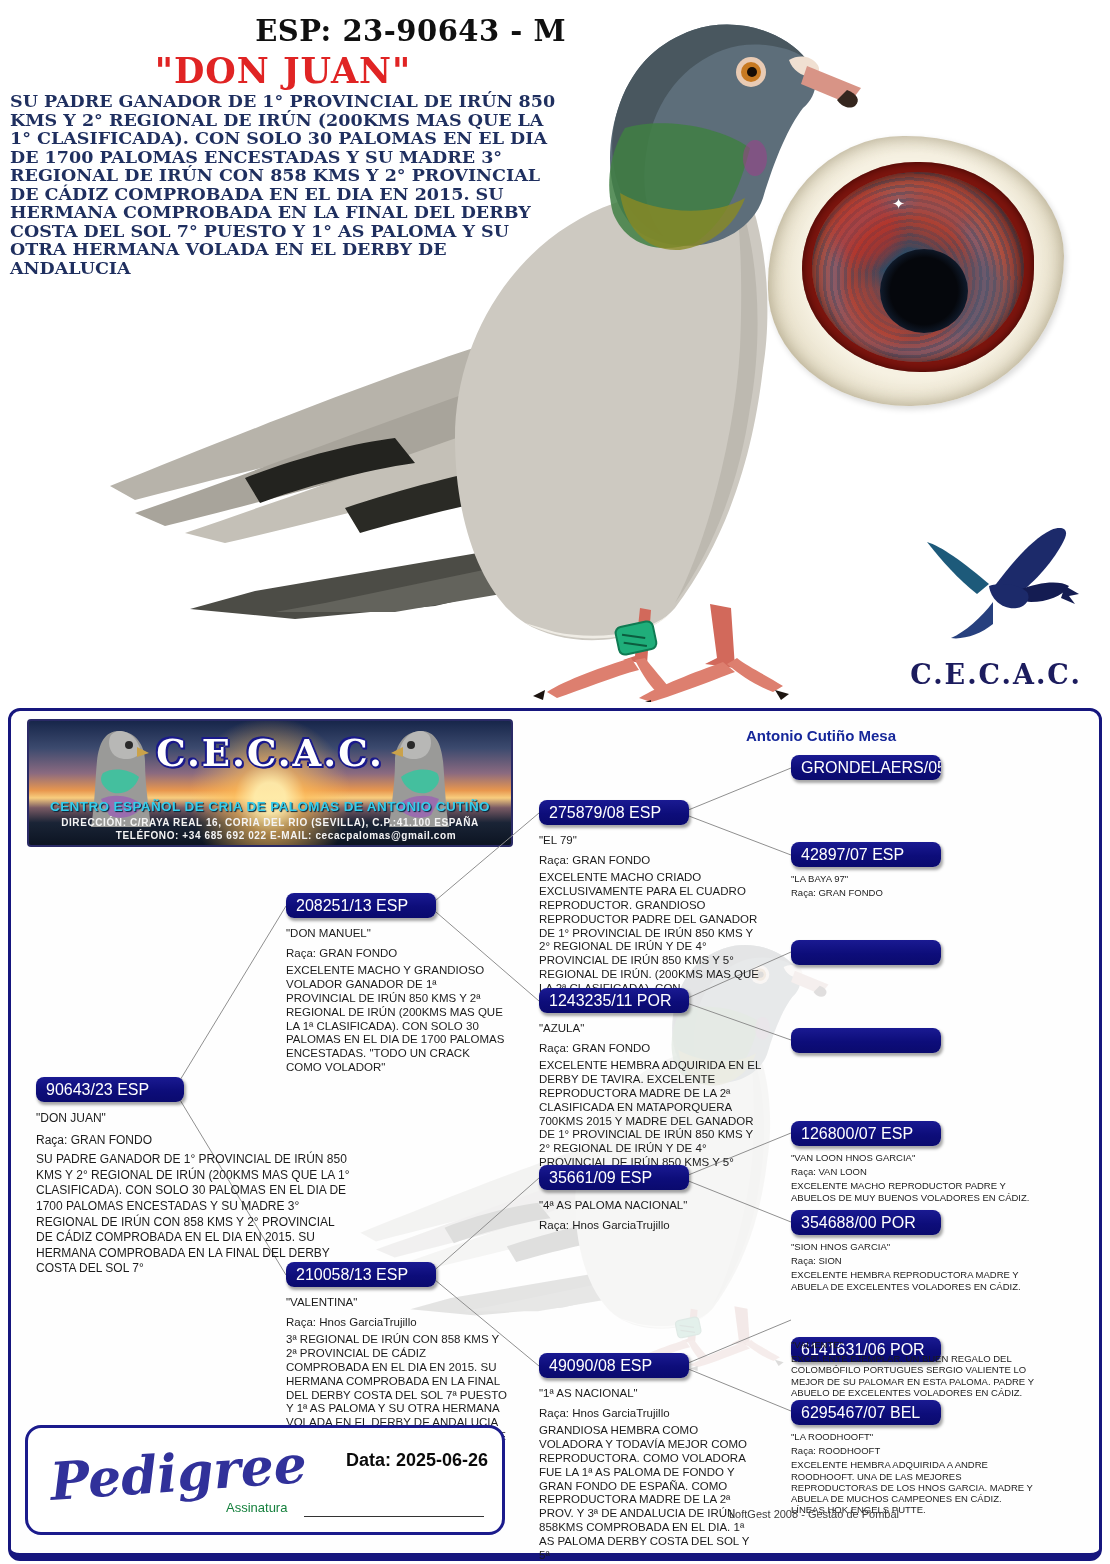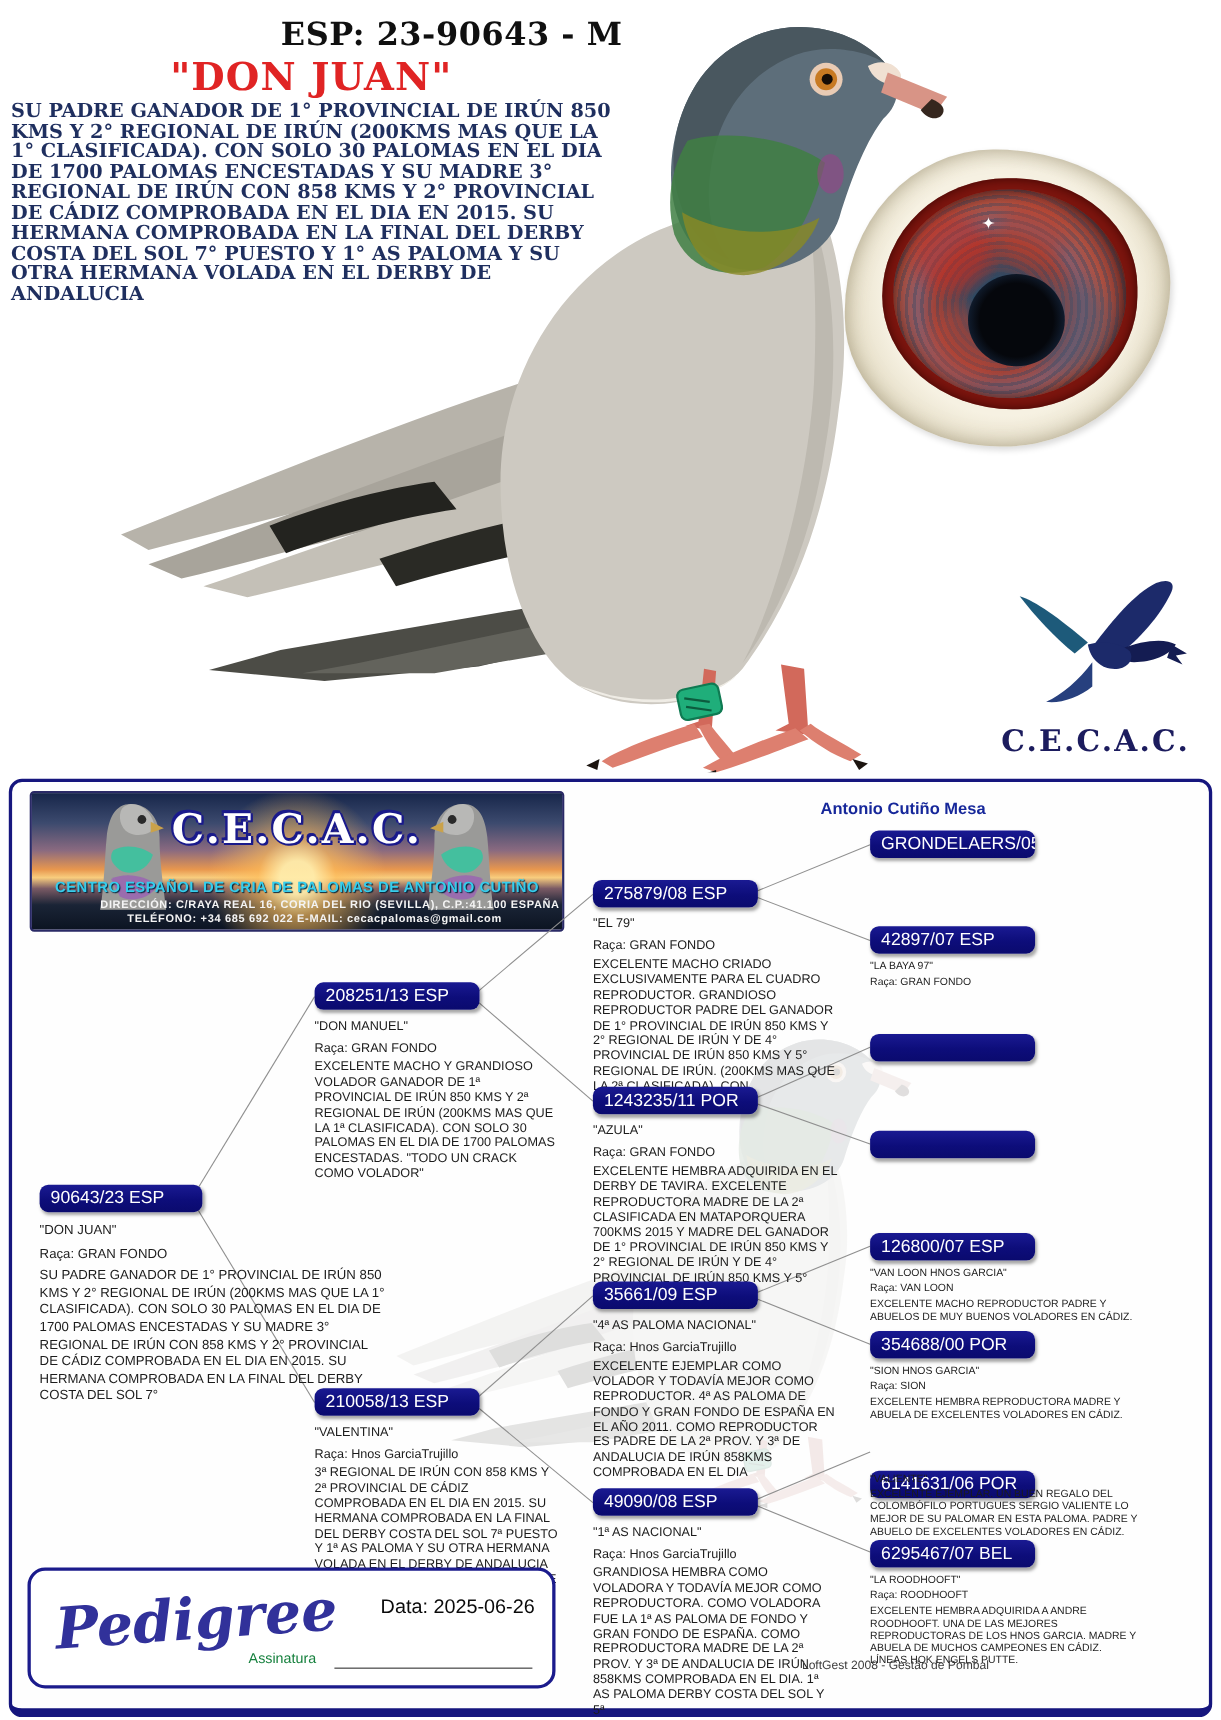--- a/index.html
+++ b/index.html
@@ -43,21 +43,21 @@
   .banner{position:absolute;left:16px;top:8px;width:482px;height:124px;border:2px solid #2a2a66;border-radius:4px;overflow:hidden;
     background:
       radial-gradient(circle at 50% 62%, rgba(255,236,170,.95) 0 6%, rgba(255,190,90,.65) 14%, rgba(0,0,0,0) 32%),
       linear-gradient(180deg,#17264a 0%,#3c4a6e 22%,#8a6a80 42%,#e8974e 56%,#f8cd7e 62%,#7a5a64 70%,#1a2436 82%,#0c1422 100%);}
   .banner-title{position:absolute;left:0;top:10px;width:100%;text-align:center;
     font-family:"DejaVu Serif",serif;font-weight:bold;font-size:37px;color:#ffffff;letter-spacing:2px;
     text-shadow:-2px 0 #1a1a8c,2px 0 #1a1a8c,0 -2px #1a1a8c,0 2px #1a1a8c,2px 2px #1a1a8c,-2px -2px #1a1a8c;}
   .banner-sub{position:absolute;left:0;top:78px;width:100%;text-align:center;
     font-weight:bold;font-size:13.5px;color:#35cdec;text-shadow:1px 1px 1px #05263a;letter-spacing:.4px;}
   .banner-addr{position:absolute;left:0;top:96px;width:100%;text-align:center;
-    font-weight:bold;font-size:10px;color:#f4f4f4;letter-spacing:.6px;padding-left:30px;}
+    font-weight:bold;font-size:10px;color:#f4f4f4;letter-spacing:.6px;}
   .banner-tel{position:absolute;left:0;top:109px;width:100%;text-align:center;
     font-weight:bold;font-size:10px;color:#f4f4f4;letter-spacing:.6px;padding-left:16px;}
   .banner svg{position:absolute;top:4px;}
   .owner{position:absolute;left:690px;top:16px;width:240px;text-align:center;
     font-weight:bold;font-size:15px;color:#16279a;}
   
   .ring-box{position:absolute;height:25px;background:linear-gradient(180deg,#1a1a92 0%,#0d0d7a 55%,#0a0a6e 100%);
     border-radius:8px;color:#fff;font-size:16px;line-height:25px;padding-left:10px;
     white-space:nowrap;overflow:hidden;box-shadow:1.5px 2.5px 3px rgba(0,0,0,.35);z-index:4;}
   .ntext{position:absolute;color:#1c1c1c;z-index:4;}
@@ -68,21 +68,21 @@
   .col4 .ntext{width:247px;font-size:9.5px;line-height:1.18;}
   .col1 .nm,.col1 .rc{line-height:1.55;}
   .col2 .nm,.col3 .nm,.col2 .rc,.col3 .rc{line-height:1.45;}
   .lines{position:absolute;left:0;top:0;width:1088px;height:842px;z-index:2;}
   .watermark{position:absolute;left:340px;top:150px;width:480px;height:580px;opacity:.14;filter:grayscale(35%);z-index:1;}
   
   .foot-box{position:absolute;left:14px;top:714px;width:474px;height:104px;
     border:3px solid #1b1b8c;border-radius:16px;background:#fff;z-index:4;}
   .ped-script{position:absolute;left:22px;top:14px;font-family:"DejaVu Serif",serif;
     font-style:italic;font-weight:bold;font-size:52px;color:#31319a;transform:rotate(-4deg);}
-  .date{position:absolute;left:318px;top:22px;font-weight:normal;font-size:18px;color:#0a0a0a;}
+  .date{position:absolute;left:318px;top:22px;font-weight:bold;font-size:18px;color:#0a0a0a;}
   .sig-label{position:absolute;left:198px;top:72px;font-size:13px;color:#15803d;}
   .sig-line{position:absolute;left:276px;top:88px;width:180px;border-bottom:1.6px solid #333;}
   .software{position:absolute;left:718px;top:797px;font-size:11px;color:#3c3c3c;z-index:4;}
 </style>
 </head>
 <body>
 
 <div id="page">
 
   <div class="top-title">ESP: 23-90643 - M</div>
@@ -252,21 +252,20 @@
         <div class="nm">"AZULA"</div>
         <div class="rc">Raça: GRAN FONDO</div>
         <div class="ds">EXCELENTE HEMBRA ADQUIRIDA EN EL DERBY DE TAVIRA. EXCELENTE REPRODUCTORA MADRE DE LA 2ª CLASIFICADA EN MATAPORQUERA 700KMS 2015 Y MADRE DEL GANADOR DE 1° PROVINCIAL DE IRÚN 850 KMS Y 2° REGIONAL DE IRÚN Y DE  4° PROVINCIAL DE IRÚN 850 KMS Y 5° REGIONAL DE IRÚN.</div>
       </div>
     </div>
     <div class="col3">
       <div class="ring-box" style="left:528px;top:454px;width:140px">35661/09 ESP</div>
       <div class="ntext" style="left:528px;top:486px">
         <div class="nm">"4ª AS PALOMA NACIONAL"</div>
         <div class="rc">Raça: Hnos GarciaTrujillo</div>
-        <div class="ds">EXCELENTE EJEMPLAR COMO VOLADOR Y TODAVÍA MEJOR COMO REPRODUCTOR. 4ª AS PALOMA DE FONDO Y GRAN FONDO DE ESPAÑA EN EL AÑO 2011. COMO REPRODUCTOR ES PADRE DE LA 2ª PROV. Y 3ª DE ANDALUCIA DE IRÚN 858KMS COMPROBADA  EN EL DIA</div>
       </div>
     </div>
     <div class="col3">
       <div class="ring-box" style="left:528px;top:642px;width:140px">49090/08 ESP</div>
       <div class="ntext" style="left:528px;top:674px">
         <div class="nm">"1ª AS NACIONAL"</div>
         <div class="rc">Raça: Hnos GarciaTrujillo</div>
         <div class="ds">GRANDIOSA HEMBRA COMO VOLADORA Y TODAVÍA MEJOR COMO REPRODUCTORA. COMO VOLADORA FUE LA 1ª AS PALOMA DE FONDO Y GRAN FONDO DE ESPAÑA. COMO REPRODUCTORA MADRE DE LA 2ª PROV. Y 3ª DE ANDALUCIA DE IRÚN 858KMS COMPROBADA  EN EL DIA. 1ª AS PALOMA DERBY COSTA DEL SOL Y 5ª</div>
       </div>
     </div>

